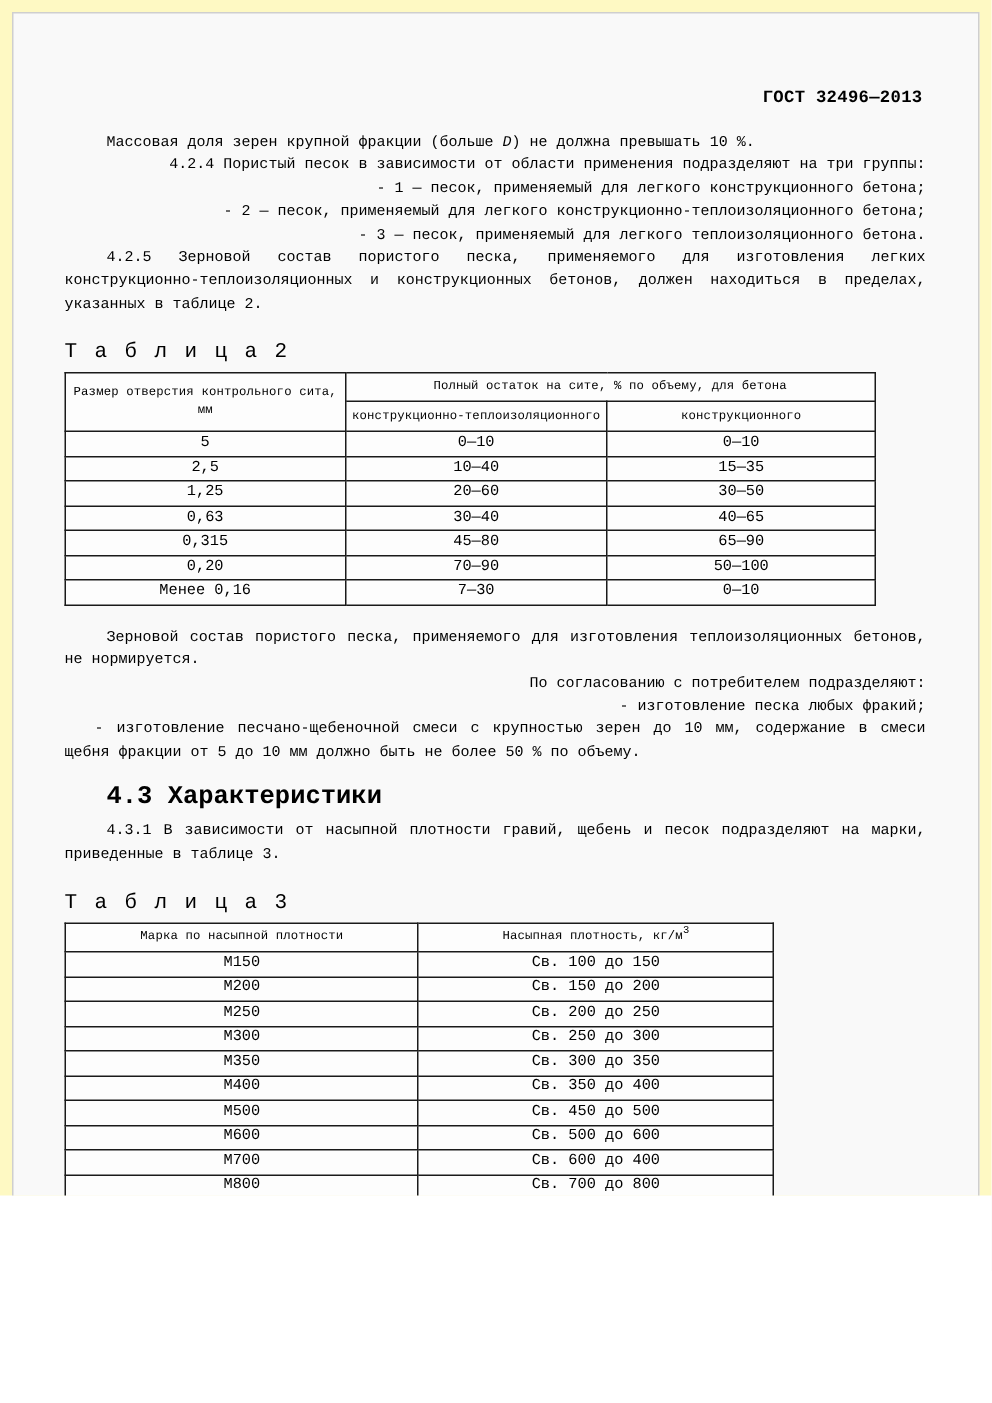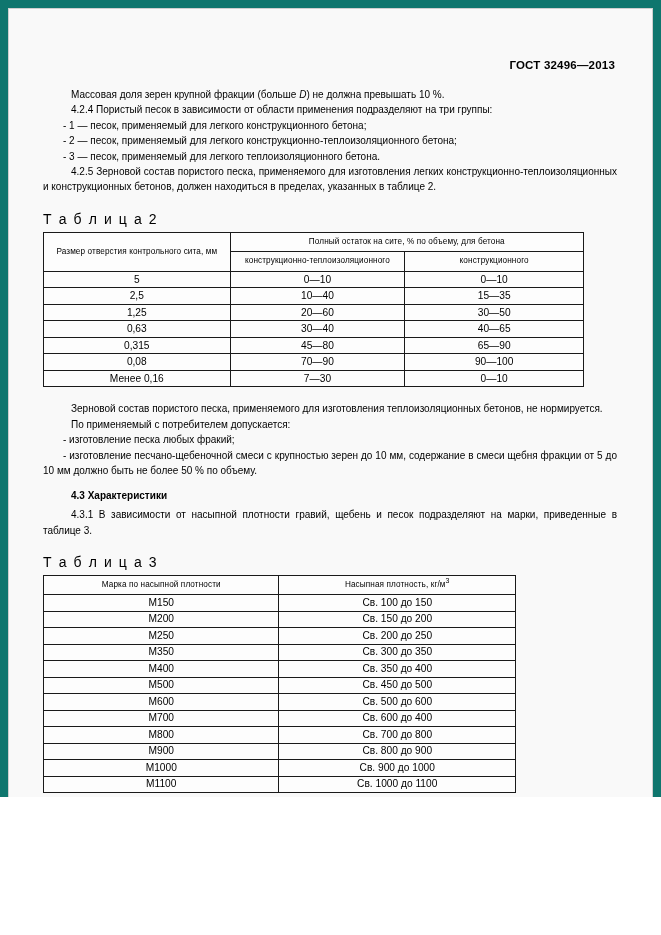--- a/index.html
+++ b/index.html
@@ -11,23 +11,24 @@
     height: 935px;
     background: #ffffff;
     font-family: "Liberation Sans", sans-serif;
     color: #000000;
     -webkit-font-smoothing: antialiased;
   }
   .page {
     position: relative;
     width: 661px;
     height: 797px;
-    background: #0f766e;
+    background: #fef9c3;
     box-sizing: border-box;
     overflow: hidden;
+    font-family: Liberation Mono, monospace;
   }
   .sheet {
     position: absolute;
     left: 8px;
     top: 8px;
     width: 645px;
     height: 919px;
     background: #f9f9f9;
     border: 1px solid #cfcfcf;
     box-sizing: border-box;
@@ -52,25 +53,25 @@
   
   .para {
     font-size: 10px;
     line-height: 15.4px;
     text-align: justify;
     margin: 0;
     padding: 0 6px 0 0;
   }
   .para.indent { text-indent: 28px; }
   .para.indent-sm { text-indent: 20px; }
-  .para.nojust { text-align: left; }
+  .para.nojust { text-align: right; }
   .para i { font-style: italic; }
 
   .sec-head {
-    font-size: 10px;
+    font-size: 17px;
     font-weight: bold;
     margin: 0;
     padding-left: 28px;
   }
 
   .gap-6 { height: 6px; }
   .gap-12 { height: 12px; }
   .gap-14 { height: 14px; }
   .gap-16 { height: 16px; }
 
@@ -181,36 +182,36 @@
               <td>0,63</td>
               <td>30—40</td>
               <td>40—65</td>
             </tr>
             <tr>
               <td>0,315</td>
               <td>45—80</td>
               <td>65—90</td>
             </tr>
             <tr>
-              <td>0,08</td>
+              <td>0,20</td>
               <td>70—90</td>
-              <td>90—100</td>
+              <td>50—100</td>
             </tr>
             <tr>
               <td>Менее 0,16</td>
               <td>7—30</td>
               <td>0—10</td>
             </tr>
           </tbody>
       </table>
 
       <div class="gap-14"></div>
 
       <p class="para indent">Зерновой состав пористого песка, применяемого для изготовления теплоизоляционных бетонов, не нормируется.</p>
-      <p class="para indent nojust">По применяемый с потребителем допускается:</p>
+      <p class="para indent nojust">По согласованию с потребителем подразделяют:</p>
       <p class="para indent-sm nojust">- изготовление песка любых фракий;</p>
       <p class="para indent-sm">- изготовление песчано-щебеночной смеси с крупностью зерен до 10 мм, содержание в смеси щебня фракции от 5 до 10 мм должно быть не более 50 % по объему.</p>
 
       <div class="gap-12"></div>
 
       <div class="sec-head">4.3 Характеристики</div>
 
       <div class="gap-6"></div>
 
       <p class="para indent">4.3.1 В зависимости от насыпной плотности гравий, щебень и песок подразделяют на марки, приведенные в таблице 3.</p>
@@ -237,20 +238,24 @@
             </tr>
             <tr>
               <td>М200</td>
               <td>Св. 150 до 200</td>
             </tr>
             <tr>
               <td>М250</td>
               <td>Св. 200 до 250</td>
             </tr>
             <tr>
+              <td>М300</td>
+              <td>Св. 250 до 300</td>
+            </tr>
+            <tr>
               <td>М350</td>
               <td>Св. 300 до 350</td>
             </tr>
             <tr>
               <td>М400</td>
               <td>Св. 350 до 400</td>
             </tr>
             <tr>
               <td>М500</td>
               <td>Св. 450 до 500</td>

